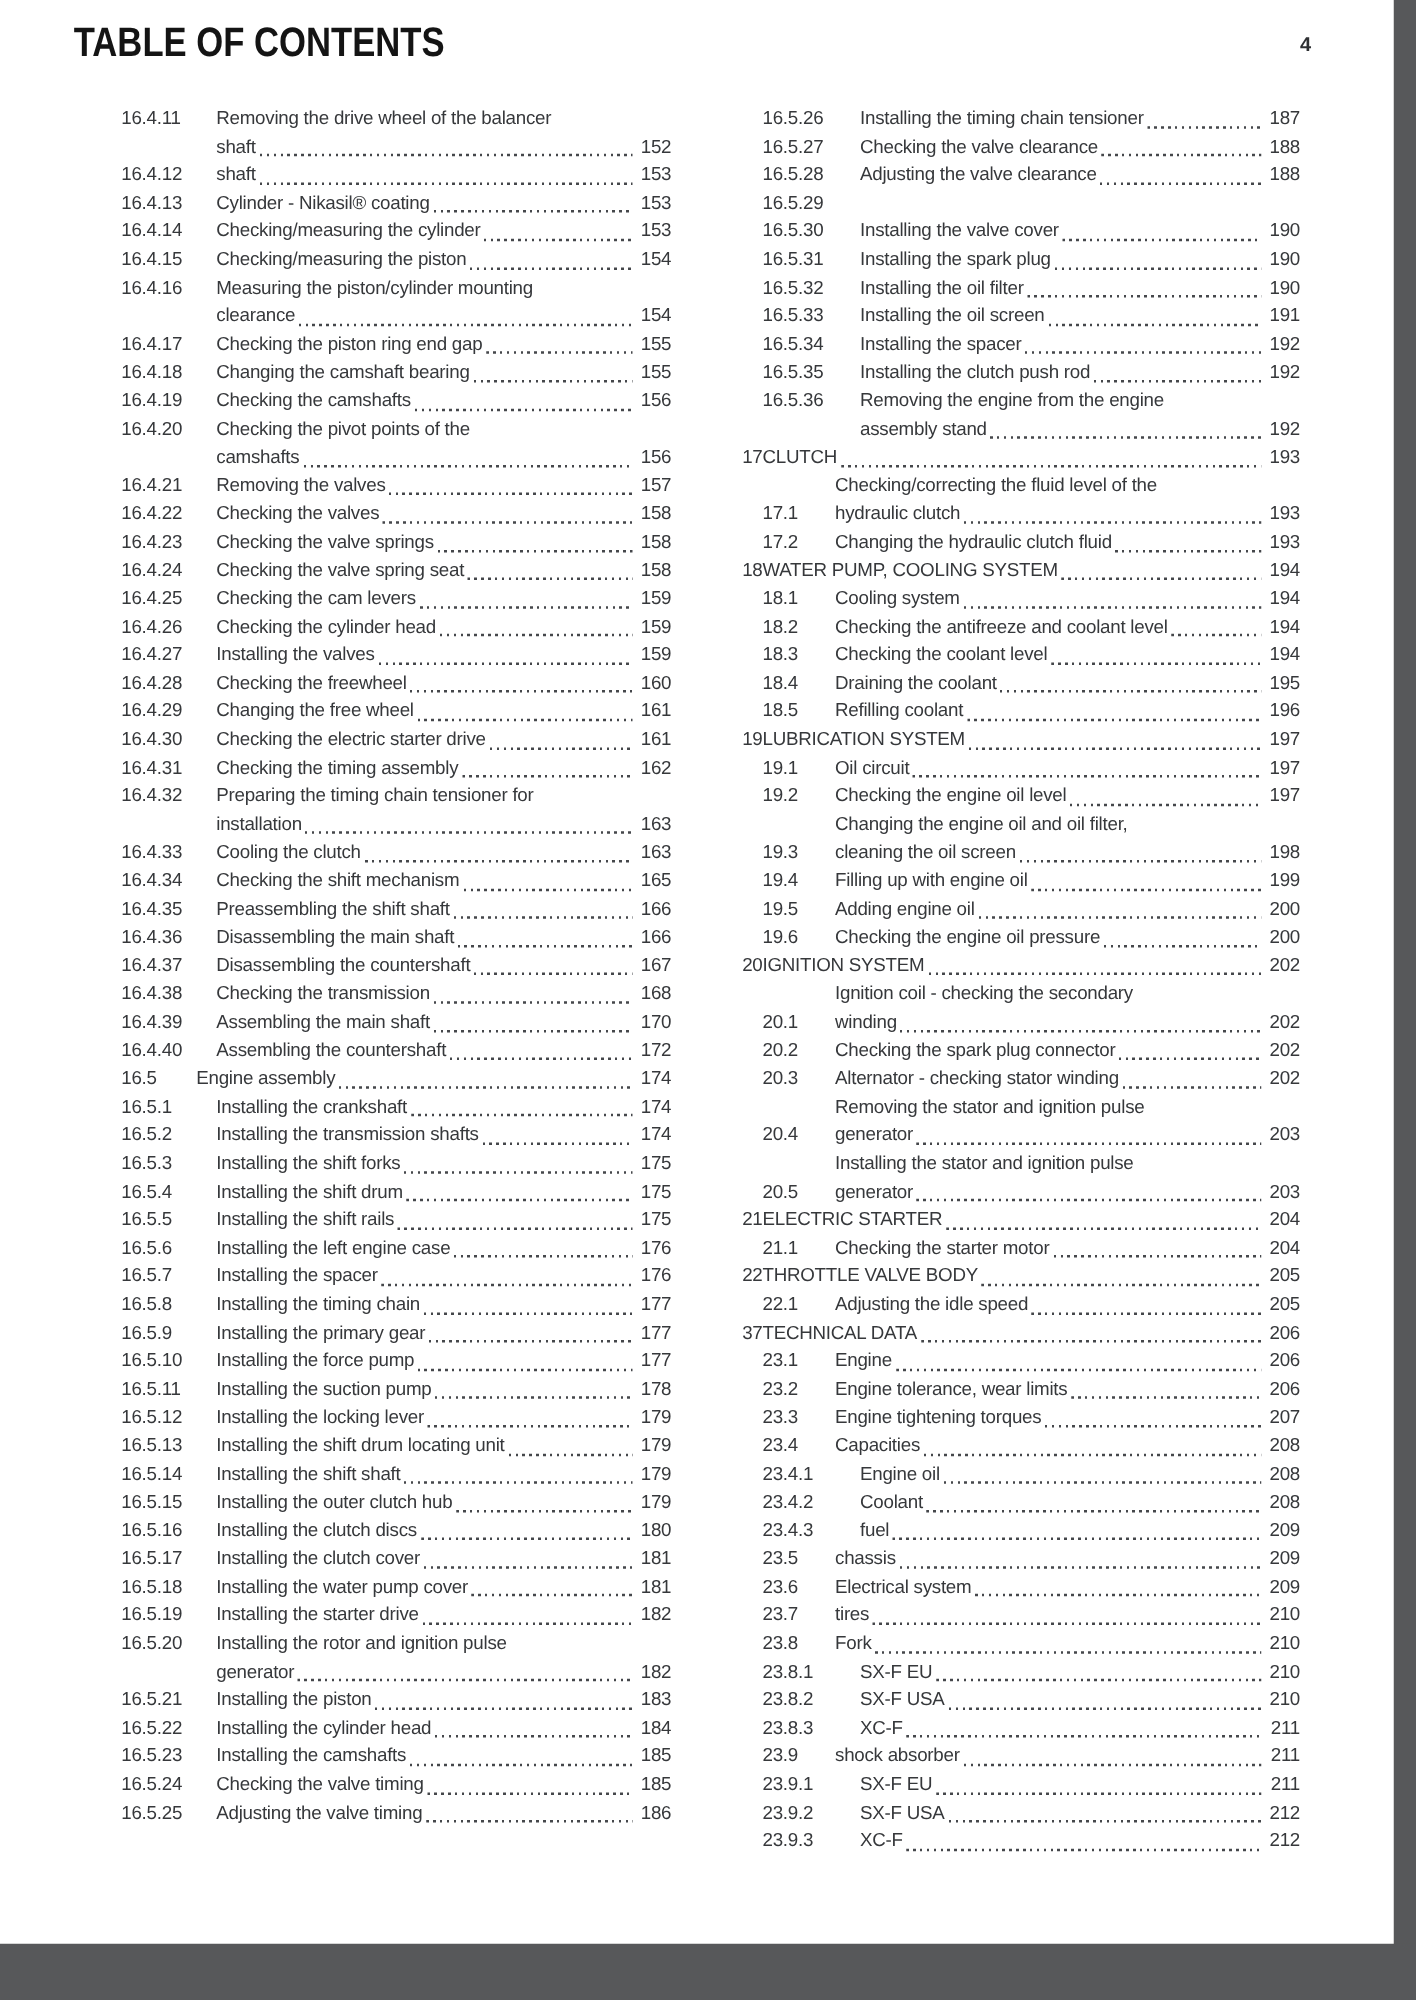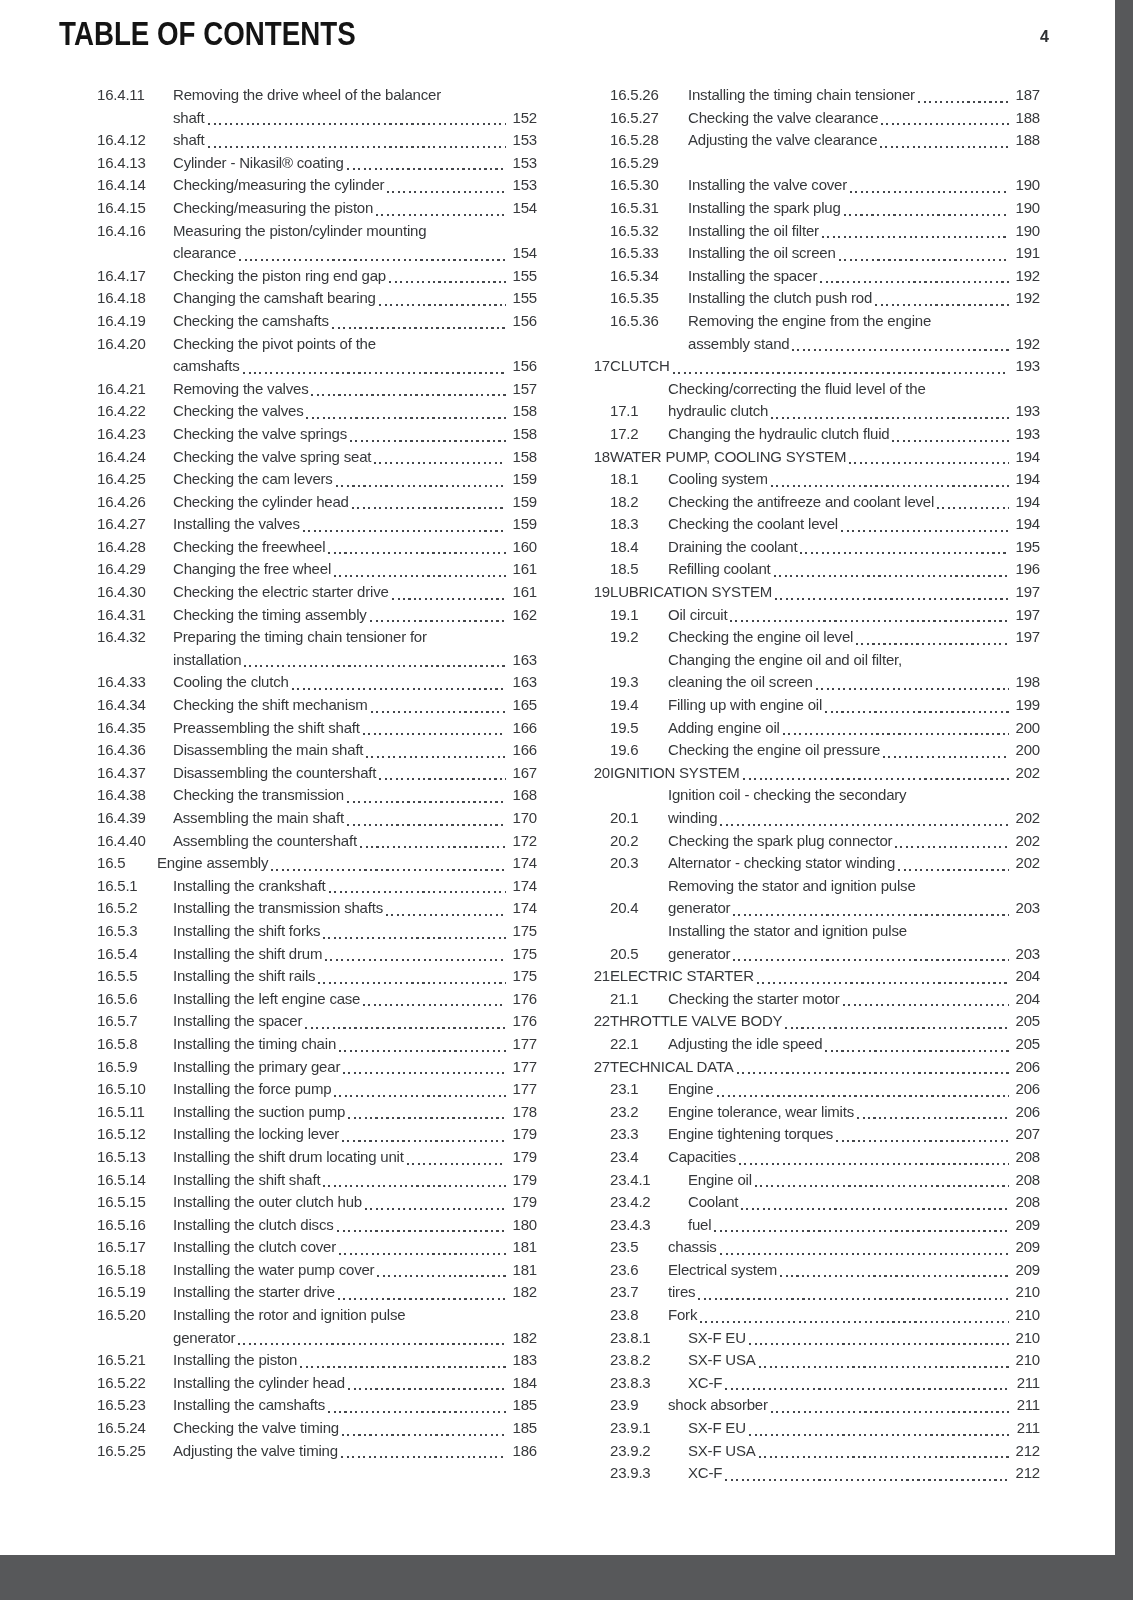--- a/index.html
+++ b/index.html
@@ -1095,21 +1095,21 @@
     <span class="body">
           <span class="lastline">
             <span class="t">Adjusting the idle speed</span>
             <span class="dots"></span>
             <span class="pg">205</span>
           </span>
         </span>
   </div>
 
   <div class="entry lv1">
-    <span class="num">27</span>
+    <span class="num">37</span>
     <span class="body">
           <span class="lastline">
             <span class="t">TECHNICAL DATA</span>
             <span class="dots"></span>
             <span class="pg">206</span>
           </span>
         </span>
   </div>
 
   <div class="entry lv2">

